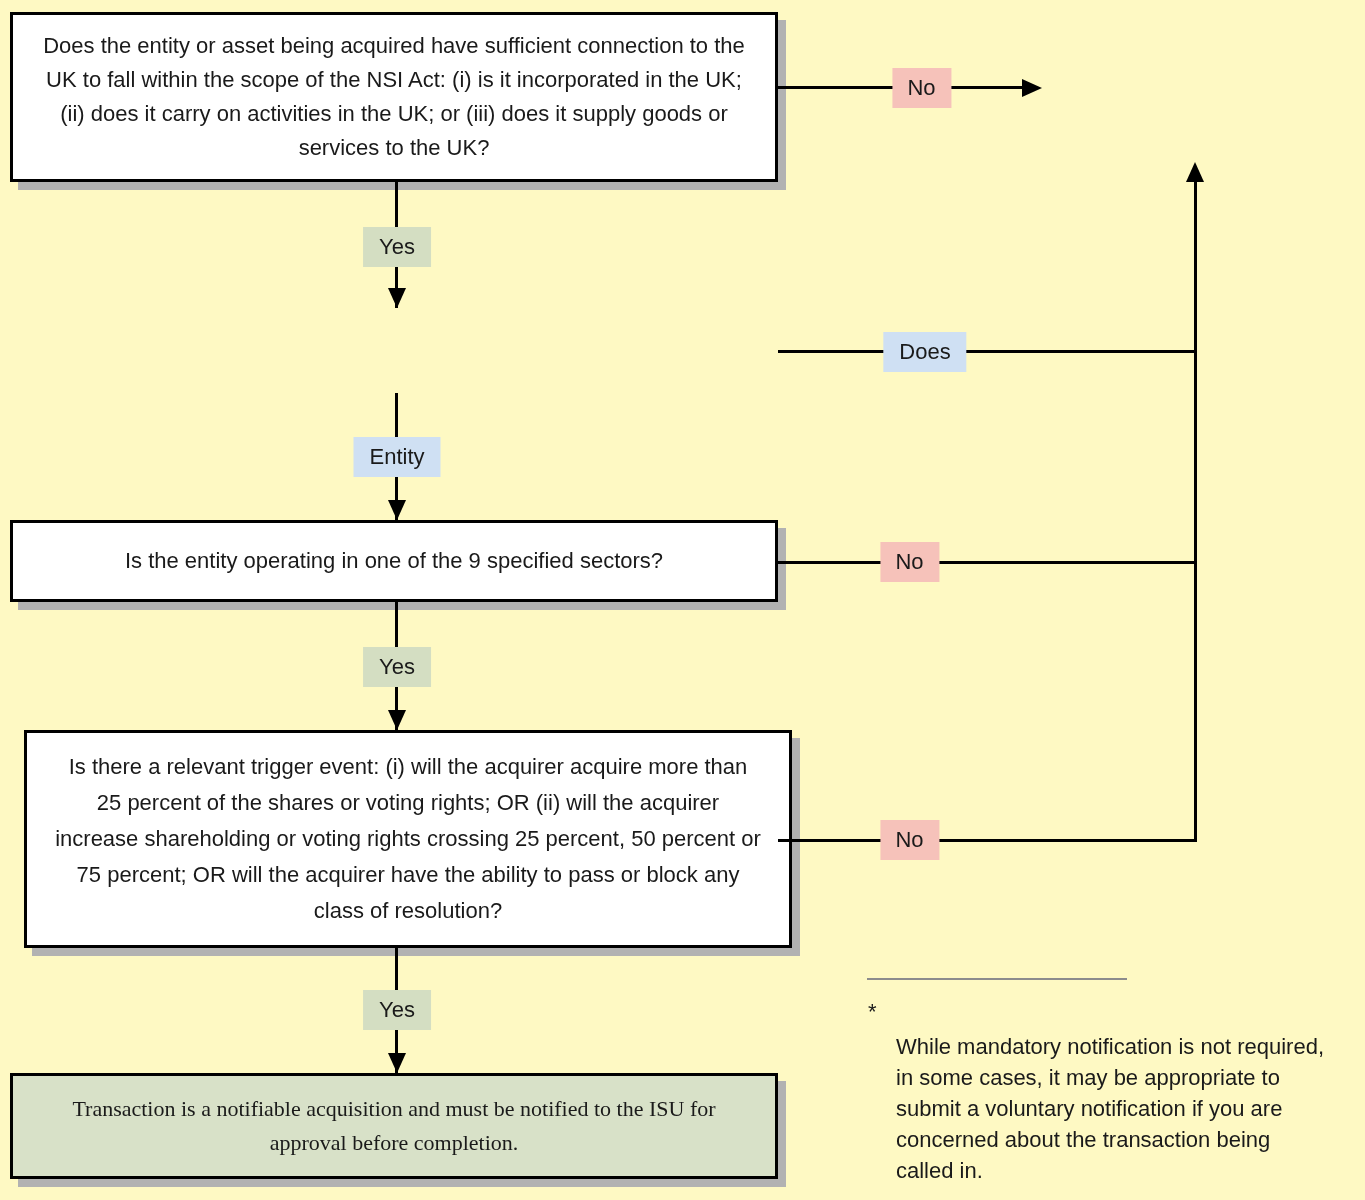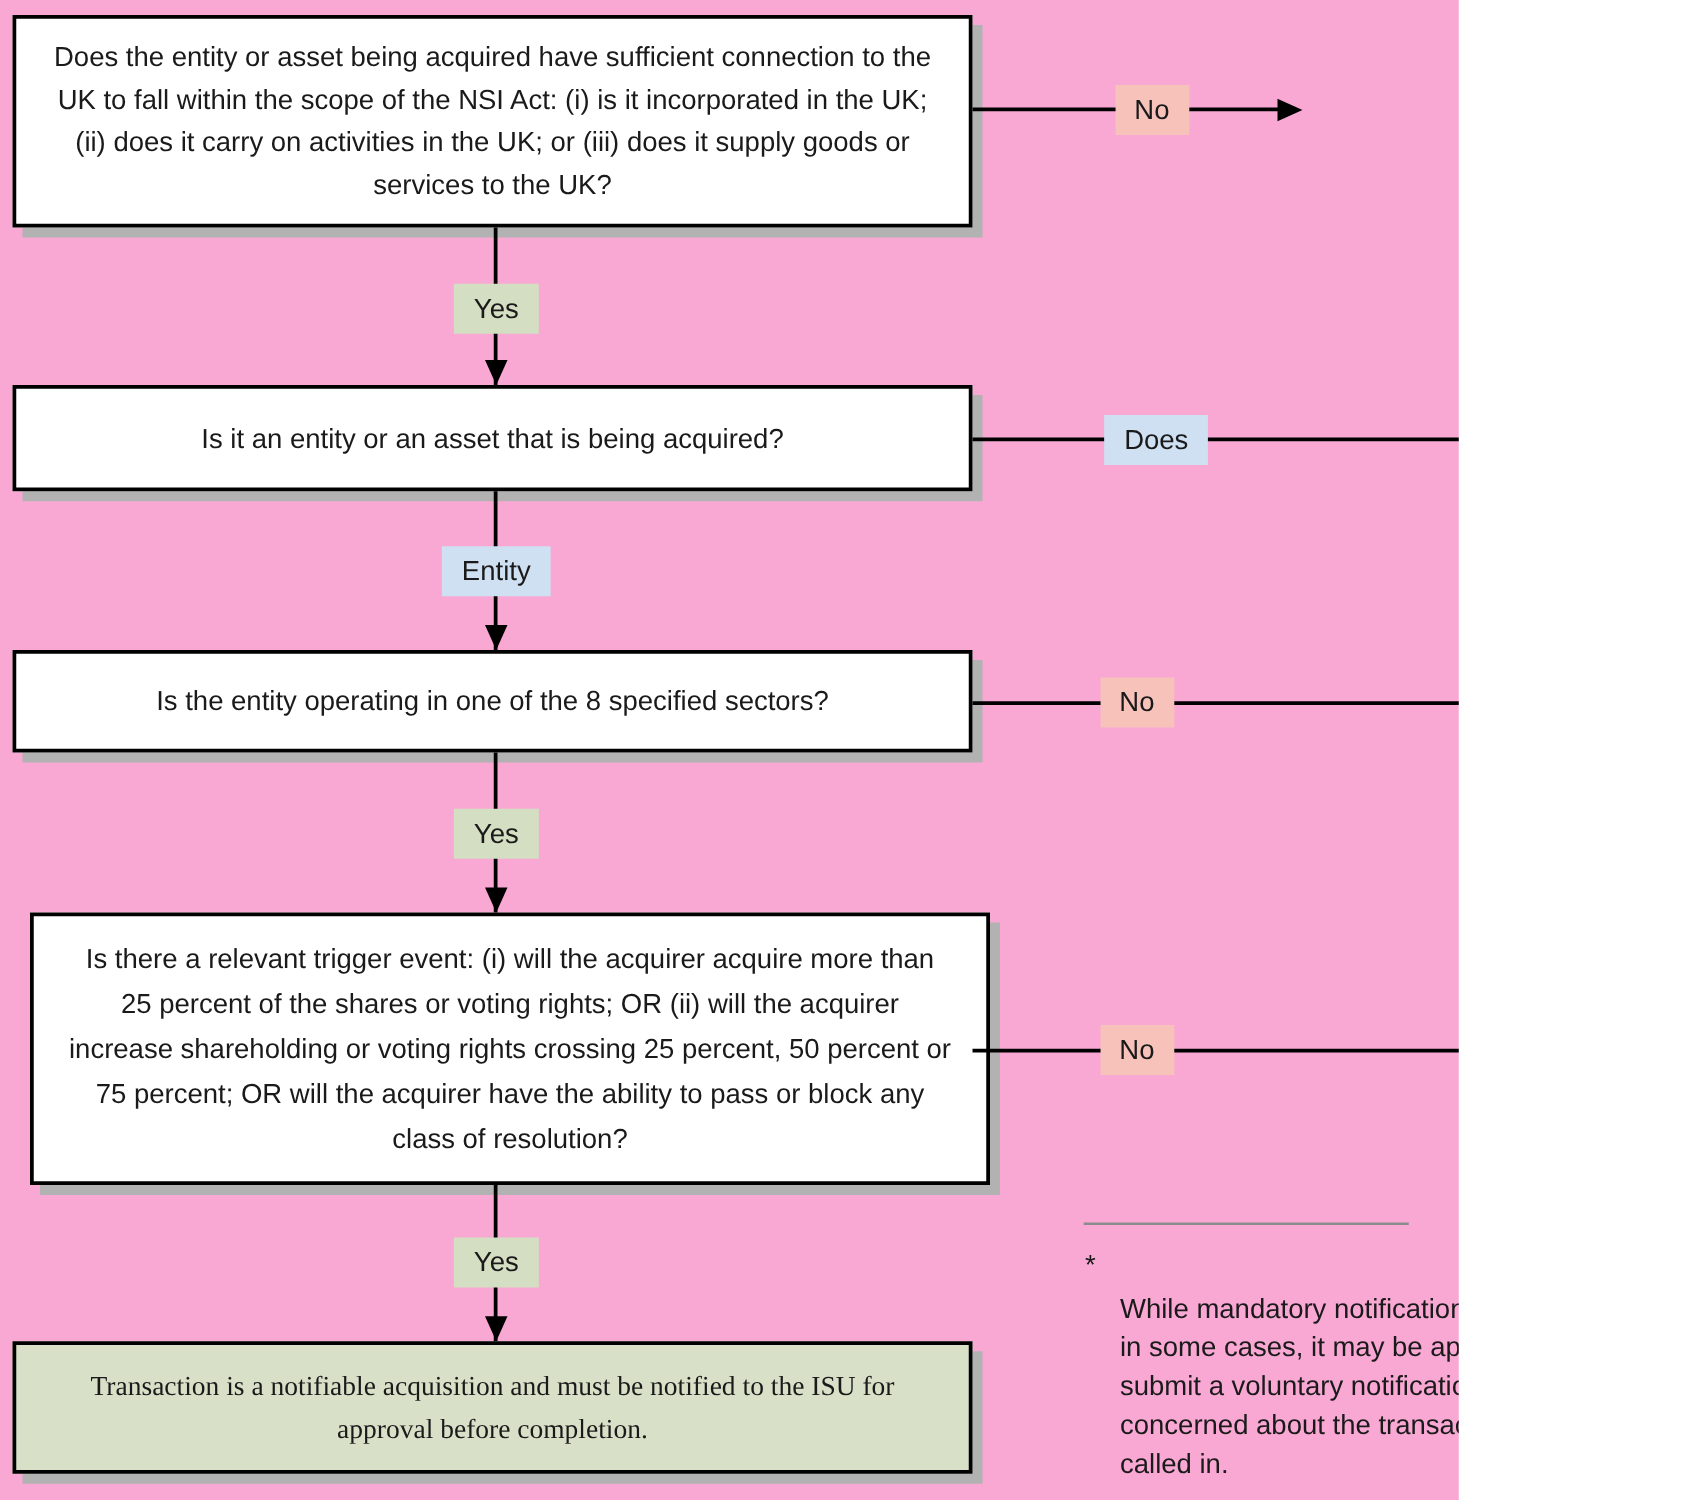--- a/index.html
+++ b/index.html
@@ -3,23 +3,23 @@
 <meta charset="utf-8">
 <style>
   html, body {
     margin: 0;
     padding: 0;
     background: #ffffff;
     font-family: "Liberation Sans", "DejaVu Sans", sans-serif;
   }
   #canvas {
     position: relative;
-    width: 1167px;
+    width: 1365px;
     height: 1200px;
-    background: #f9a8d4;
+    background: #fef9c3;
     overflow: hidden;
     color: #1a1a1a;
   }
   
   .node {
     position: absolute;
     box-sizing: border-box;
     border: 3px solid #000000;
     background: #ffffff;
     box-shadow: 8px 8px 0 #b2b2b2;
@@ -123,37 +123,34 @@
     <span>Yes</span>
   </div>
 
   <div class="hline" style="left:778px; top:86px; width:246px;"></div>
   <div class="arrow right" style="left:1022px; top:79px;"></div>
   <div class="lbl no" style="left:922px; top:88px;">
     <span>No</span>
   </div>
 
 
-  <div class="node" style="left:10px; top:308px; width:768px; height:85px;">
-    <span>Is it an entity or an asset that is being acquired?</span>
-  </div>
 
   <div class="hline" style="left:778px; top:350px; width:419px;"></div>
   <div class="lbl blue" style="left:925px; top:352px;">
     <span>Does</span>
   </div>
 
   <div class="vline" style="left:395px; top:393px; height:127px;"></div>
   <div class="arrow down" style="left:388px; top:500px;"></div>
   <div class="lbl blue" style="left:397px; top:457px;">
     <span>Entity</span>
   </div>
 
   <div class="node" style="left:10px; top:520px; width:768px; height:82px;">
-    <span>Is the entity operating in one of the 8 specified sectors?</span>
+    <span>Is the entity operating in one of the 9 specified sectors?</span>
   </div>
 
   <div class="hline" style="left:778px; top:561px; width:419px;"></div>
   <div class="lbl no" style="left:910px; top:562px;">
     <span>No</span>
   </div>
 
   <div class="vline" style="left:395px; top:602px; height:128px;"></div>
   <div class="arrow down" style="left:388px; top:710px;"></div>
   <div class="lbl yes" style="left:397px; top:667px;">

